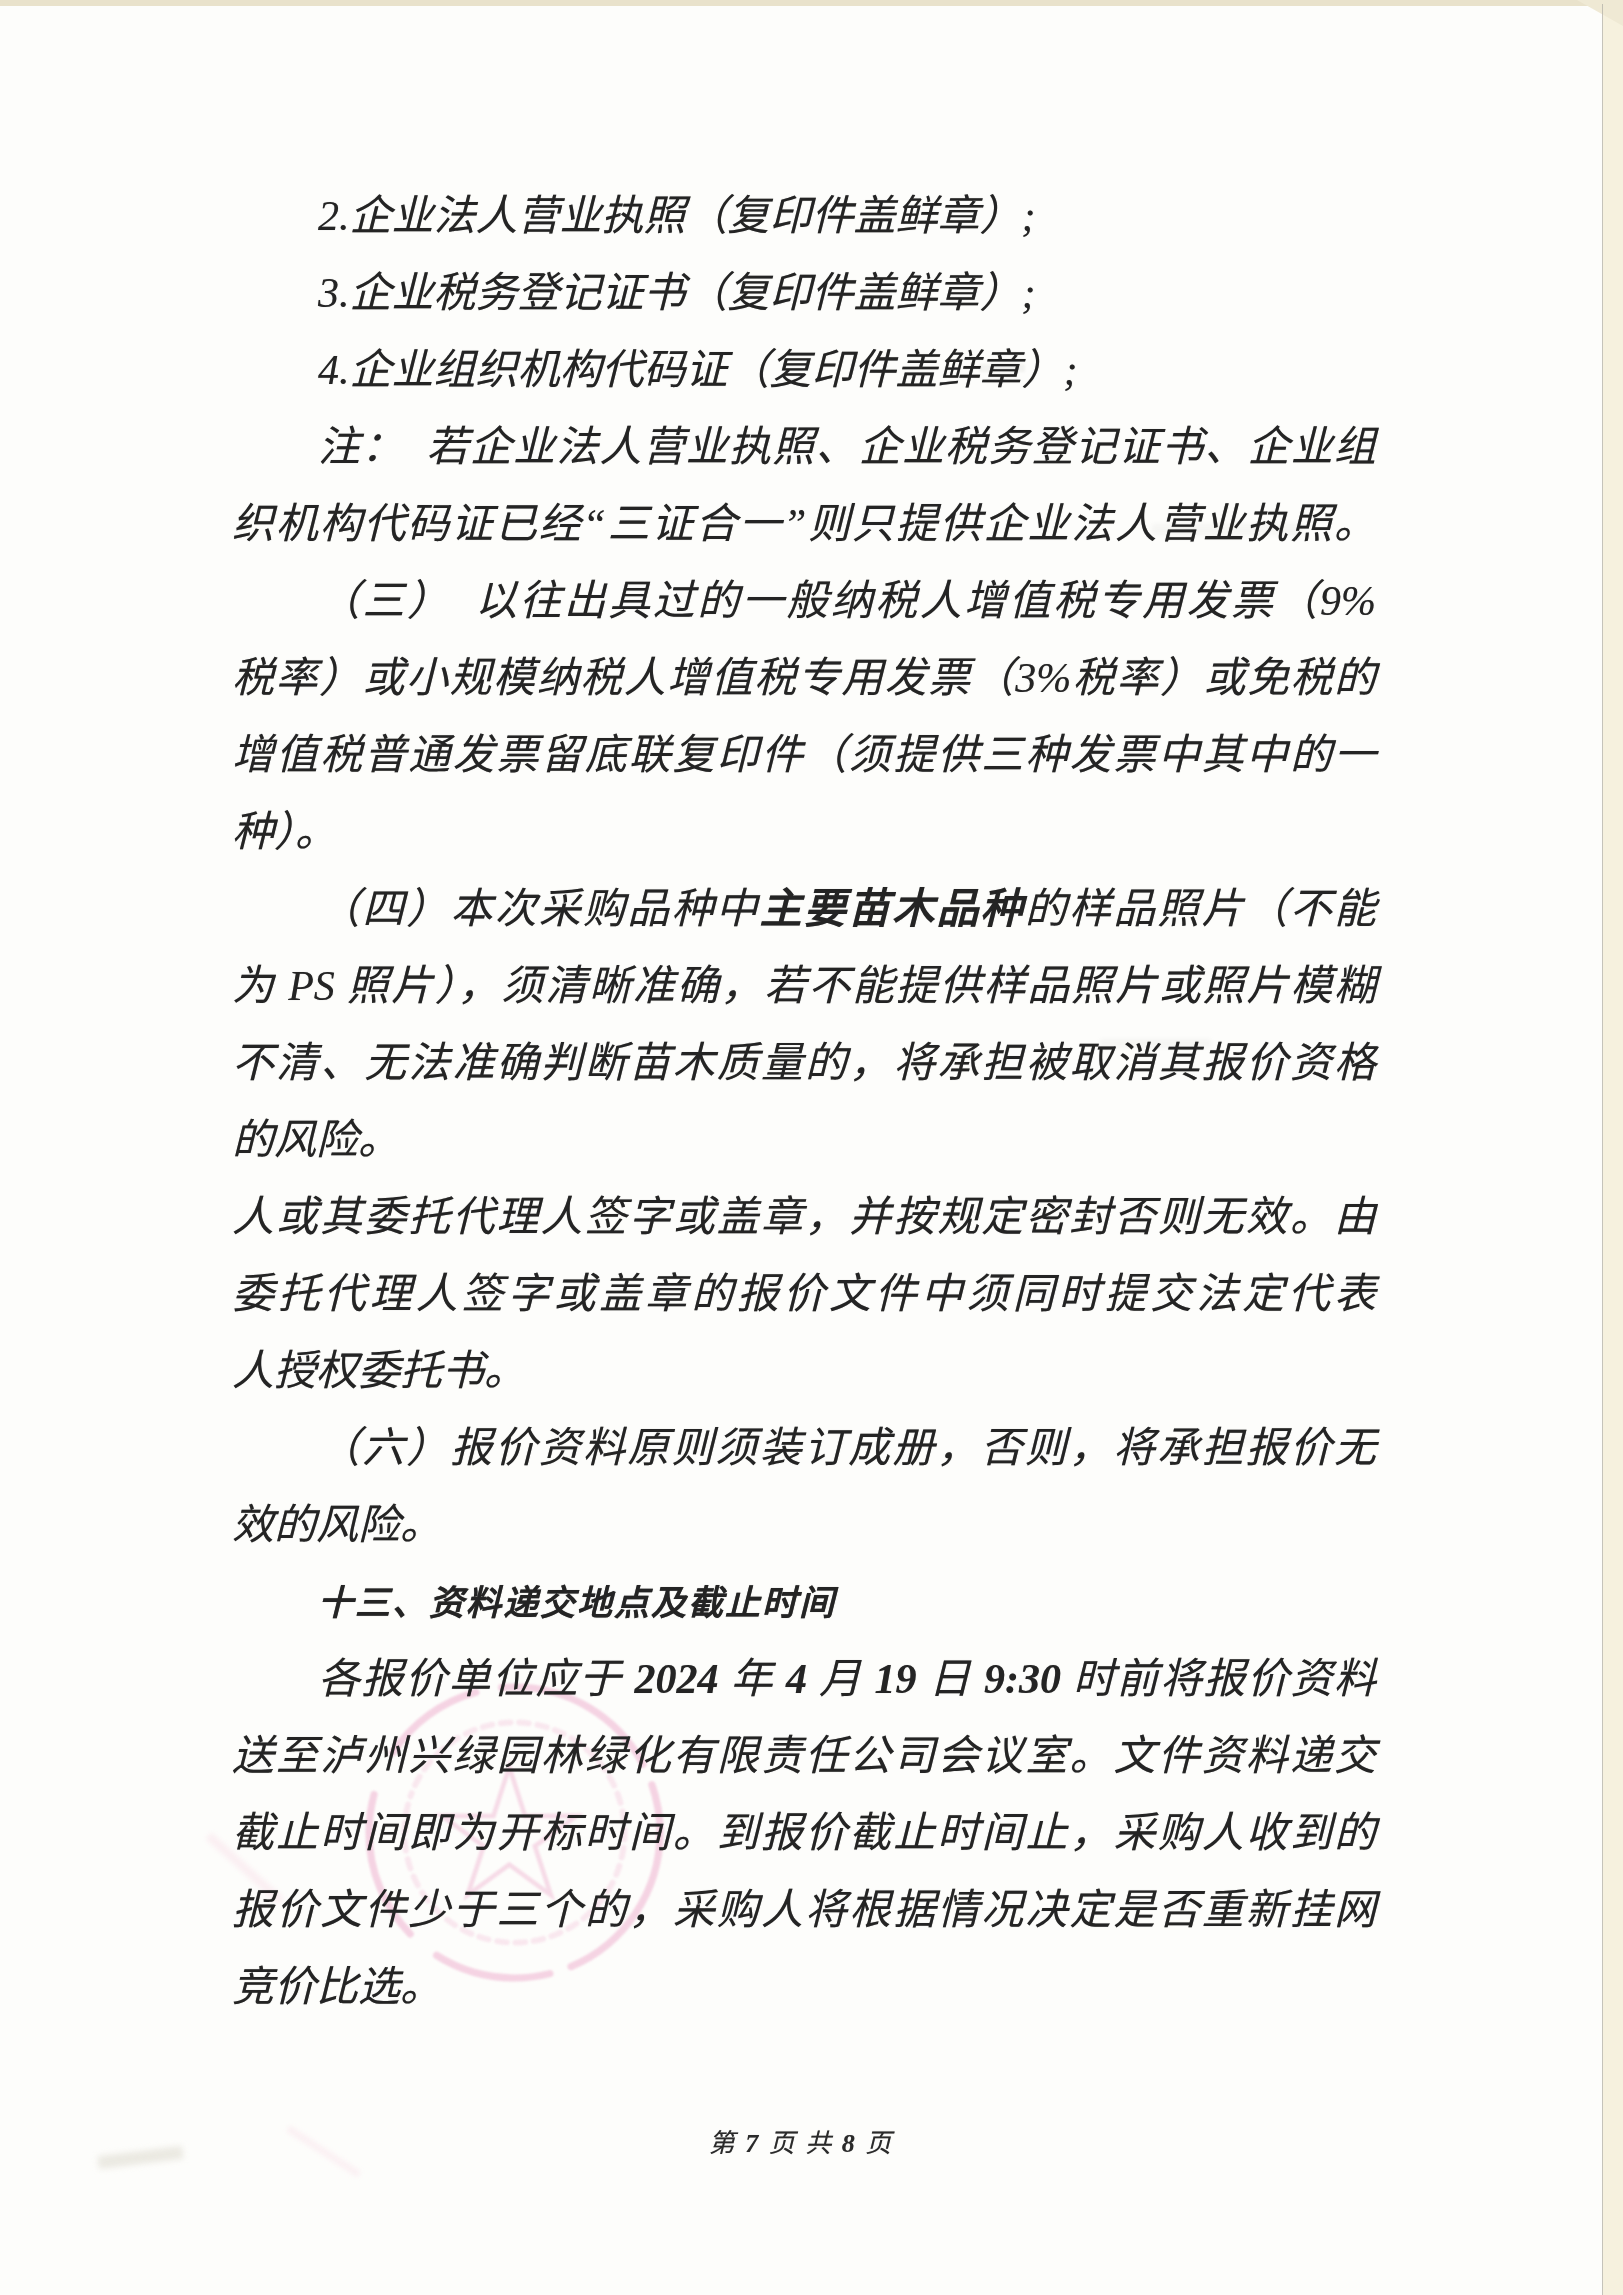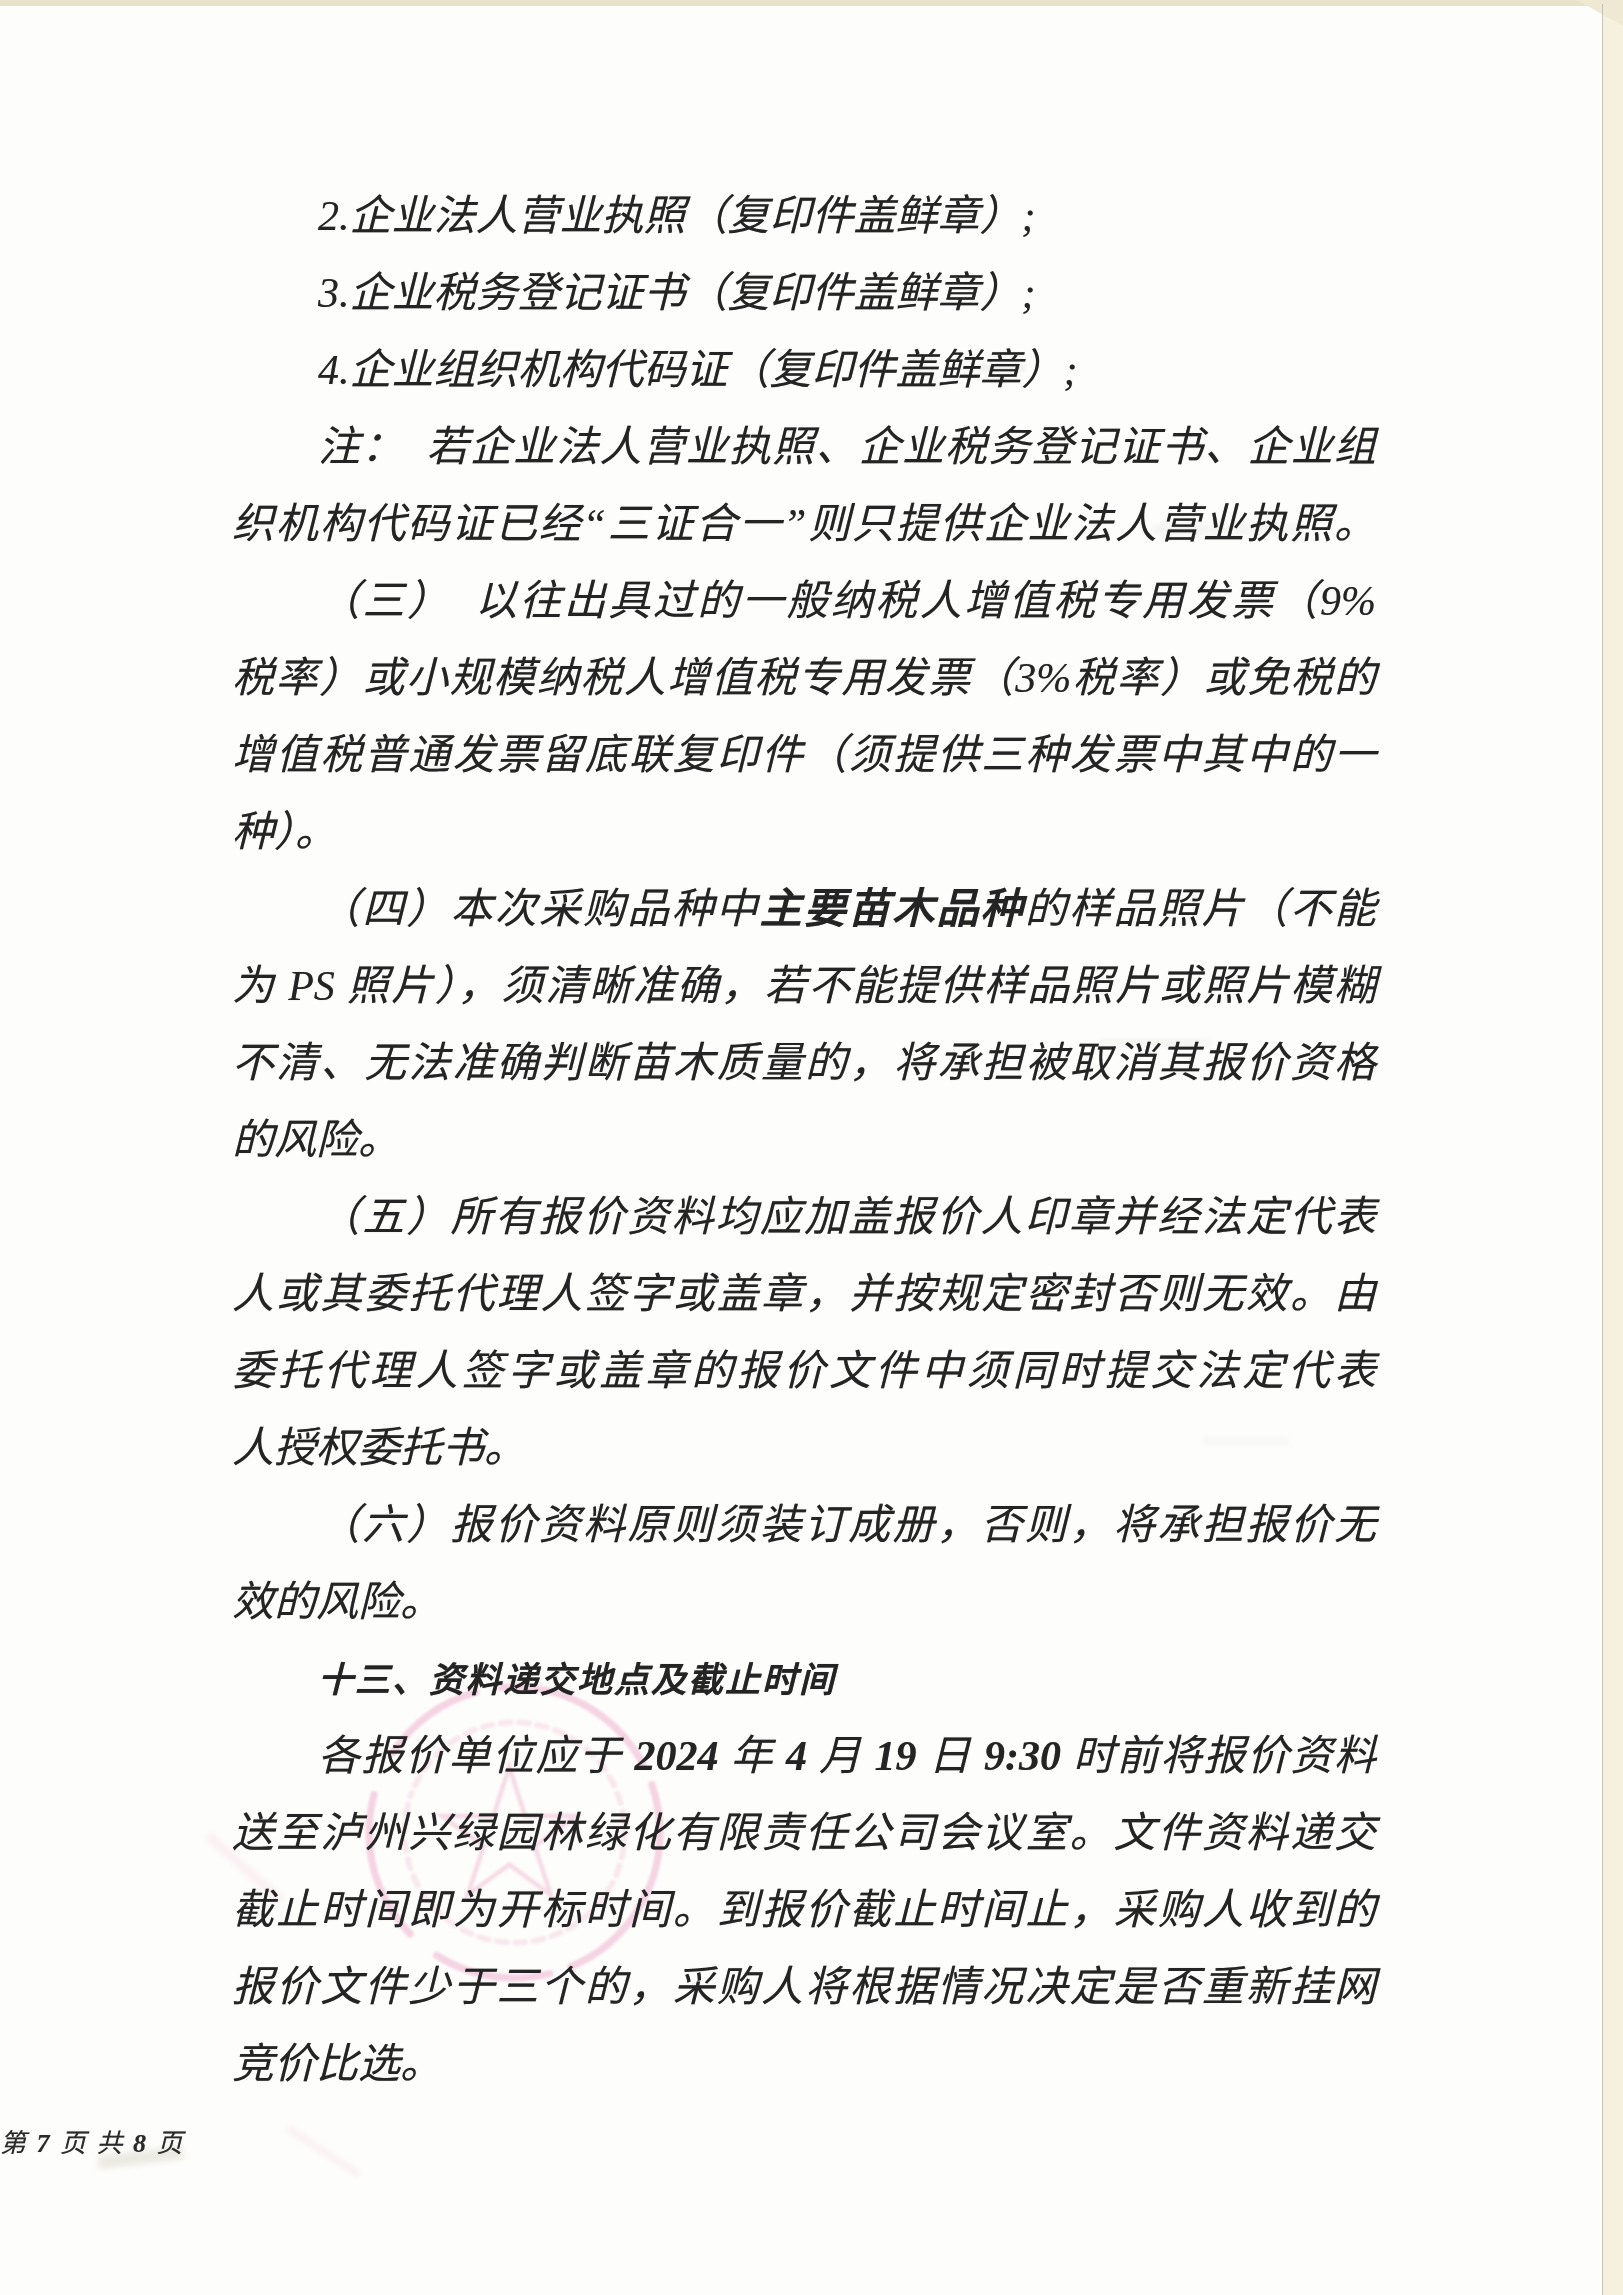--- a/index.html
+++ b/index.html
@@ -48,21 +48,21 @@
   .line.ind2{padding-left:86px;}
   .line.heading{
     font-family:"Liberation Sans","DejaVu Sans",sans-serif;
     font-weight:700;font-size:35px;letter-spacing:2px;
     text-shadow:0 0 0.7px rgba(0,0,0,.6);
   }
   .b{font-weight:700;margin-top:36px;}
   
   .footer{
     position:absolute;left:0;top:2123px;width:1602px;
-    font-size:26px;color:#2a2a2a;
+    text-align:center;font-size:26px;color:#2a2a2a;
     letter-spacing:2px;line-height:41px;
     text-shadow:0 0 0.7px rgba(20,20,20,.4);
   }
   
   .stamp{
     position:absolute;left:331px;top:1649px;width:367px;height:367px;
     filter:blur(1px);opacity:.62;
     pointer-events:none;
   }
   
@@ -108,21 +108,20 @@
       <div class="line just ind2"><span>注：　若企业法人营业执照、企业税务登记证书、企业组</span></div>
       <div class="line just"><span>织机构代码证已经“三证合一”则只提供企业法人营业执照。</span></div>
       <div class="line just ind2"><span>（三）　以往出具过的一般纳税人增值税专用发票（9%</span></div>
       <div class="line just"><span>税率）或小规模纳税人增值税专用发票（3%税率）或免税的</span></div>
       <div class="line just"><span>增值税普通发票留底联复印件（须提供三种发票中其中的一</span></div>
       <div class="line"><span>种）。</span></div>
       <div class="line just ind2"><span>（四）本次采购品种中</span><span class="b">主要苗木品种</span><span>的样品照片（不能</span></div>
       <div class="line just"><span>为 PS 照片），须清晰准确，若不能提供样品照片或照片模糊</span></div>
       <div class="line just"><span>不清、无法准确判断苗木质量的，将承担被取消其报价资格</span></div>
       <div class="line"><span>的风险。</span></div>
-      <div class="line just ind2"><span>（五）所有报价资料均应加盖报价人印章并经法定代表</span></div>
       <div class="line just"><span>人或其委托代理人签字或盖章，并按规定密封否则无效。由</span></div>
       <div class="line just"><span>委托代理人签字或盖章的报价文件中须同时提交法定代表</span></div>
       <div class="line"><span>人授权委托书。</span></div>
       <div class="line just ind2"><span>（六）报价资料原则须装订成册，否则，将承担报价无</span></div>
       <div class="line"><span>效的风险。</span></div>
       <div class="line ind2 heading"><span>十三、资料递交地点及截止时间</span></div>
       <div class="line just ind2"><span>各报价单位应于 </span><span class="b">2024</span><span> 年 </span><span class="b">4</span><span> 月 </span><span class="b">19</span><span> 日 </span><span class="b">9:30</span><span> 时前将报价资料</span></div>
       <div class="line just"><span>送至泸州兴绿园林绿化有限责任公司会议室。文件资料递交</span></div>
       <div class="line just"><span>截止时间即为开标时间。到报价截止时间止，采购人收到的</span></div>
       <div class="line just"><span>报价文件少于三个的，采购人将根据情况决定是否重新挂网</span></div>

